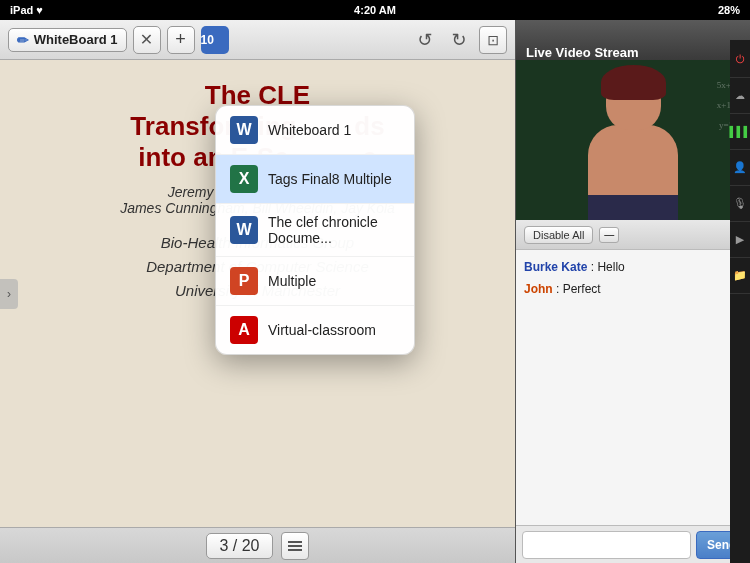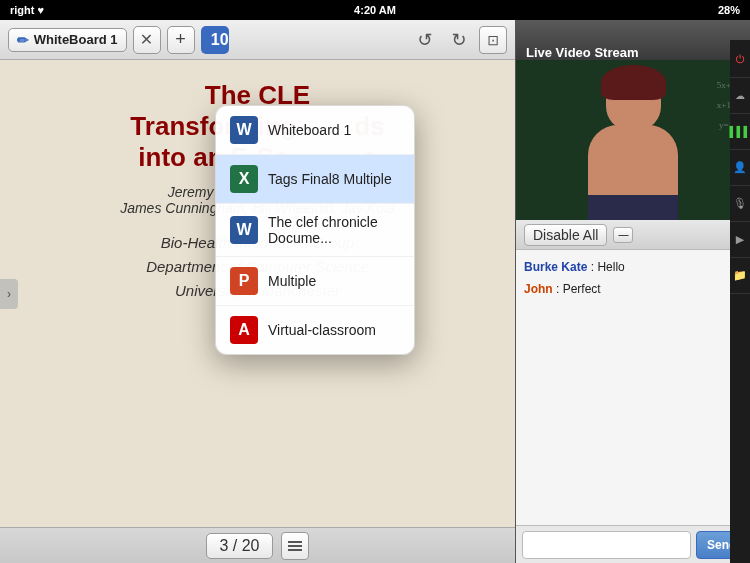--- a/index.html
+++ b/index.html
@@ -83,22 +83,22 @@
       border: 1px solid #999;
       border-radius: 5px;
       background: linear-gradient(to bottom, #fff, #e8e8e8);
       display: flex; align-items: center; justify-content: center;
       font-size: 18px; color: #444; cursor: pointer;
     }
     .wb-num-badge {
       width: 28px; height: 28px;
       background: #3a6abf;
       border-radius: 5px;
-      display: flex; align-items: center; justify-content: flex-end;
-      font-size: 16px; color: #fff; font-weight: 700; cursor: pointer;
+      display: flex; align-items: center; justify-content: flex-start;
+      font-size: 12px; color: #fff; font-weight: 700; cursor: pointer;
     }
     .wb-spacer { flex: 1; }
     .wb-undo, .wb-redo {
       width: 28px; height: 28px;
       display: flex; align-items: center; justify-content: center;
       font-size: 18px; color: #555; cursor: pointer;
     }
     .wb-window-btn {
       width: 28px; height: 28px;
       border: 1px solid #999;
@@ -344,21 +344,21 @@
       font-size: 13px;
       font-weight: 600;
       color: #333;
       flex: 1;
     }
     .disable-all-btn {
       background: linear-gradient(to bottom, #fff, #e0e0e0);
       border: 1px solid #aaa;
       border-radius: 4px;
       padding: 2px 8px;
-      font-size: 14px;
+      font-size: 11px;
       color: #333;
       cursor: pointer;
     }
     .chat-minimize-btn {
       width: 20px; height: 16px;
       border: 1px solid #aaa;
       border-radius: 3px;
       background: linear-gradient(to bottom, #fff, #e0e0e0);
       display: flex; align-items: center; justify-content: center;
       font-size: 10px; cursor: pointer;
@@ -414,21 +414,21 @@
     }
     .vsb-icon.active { color: #ff4444; }
     .vsb-icon.green { color: #44cc44; }
     .vsb-icon.blue { color: #4488ff; }
     .vsb-icon.yellow { color: #ffcc00; }
   </style>
 </head>
 <body>
 
 <div class="status-bar">
-  <span>right ♥</span>
+  <span>iPad ♥</span>
   <span class="center">4:20 AM</span>
   <span class="right">28%</span>
 </div>
 
 <div class="main-container">
 
   <div class="whiteboard-panel">
 
     <div class="wb-toolbar">
       <div class="wb-title-btn">

